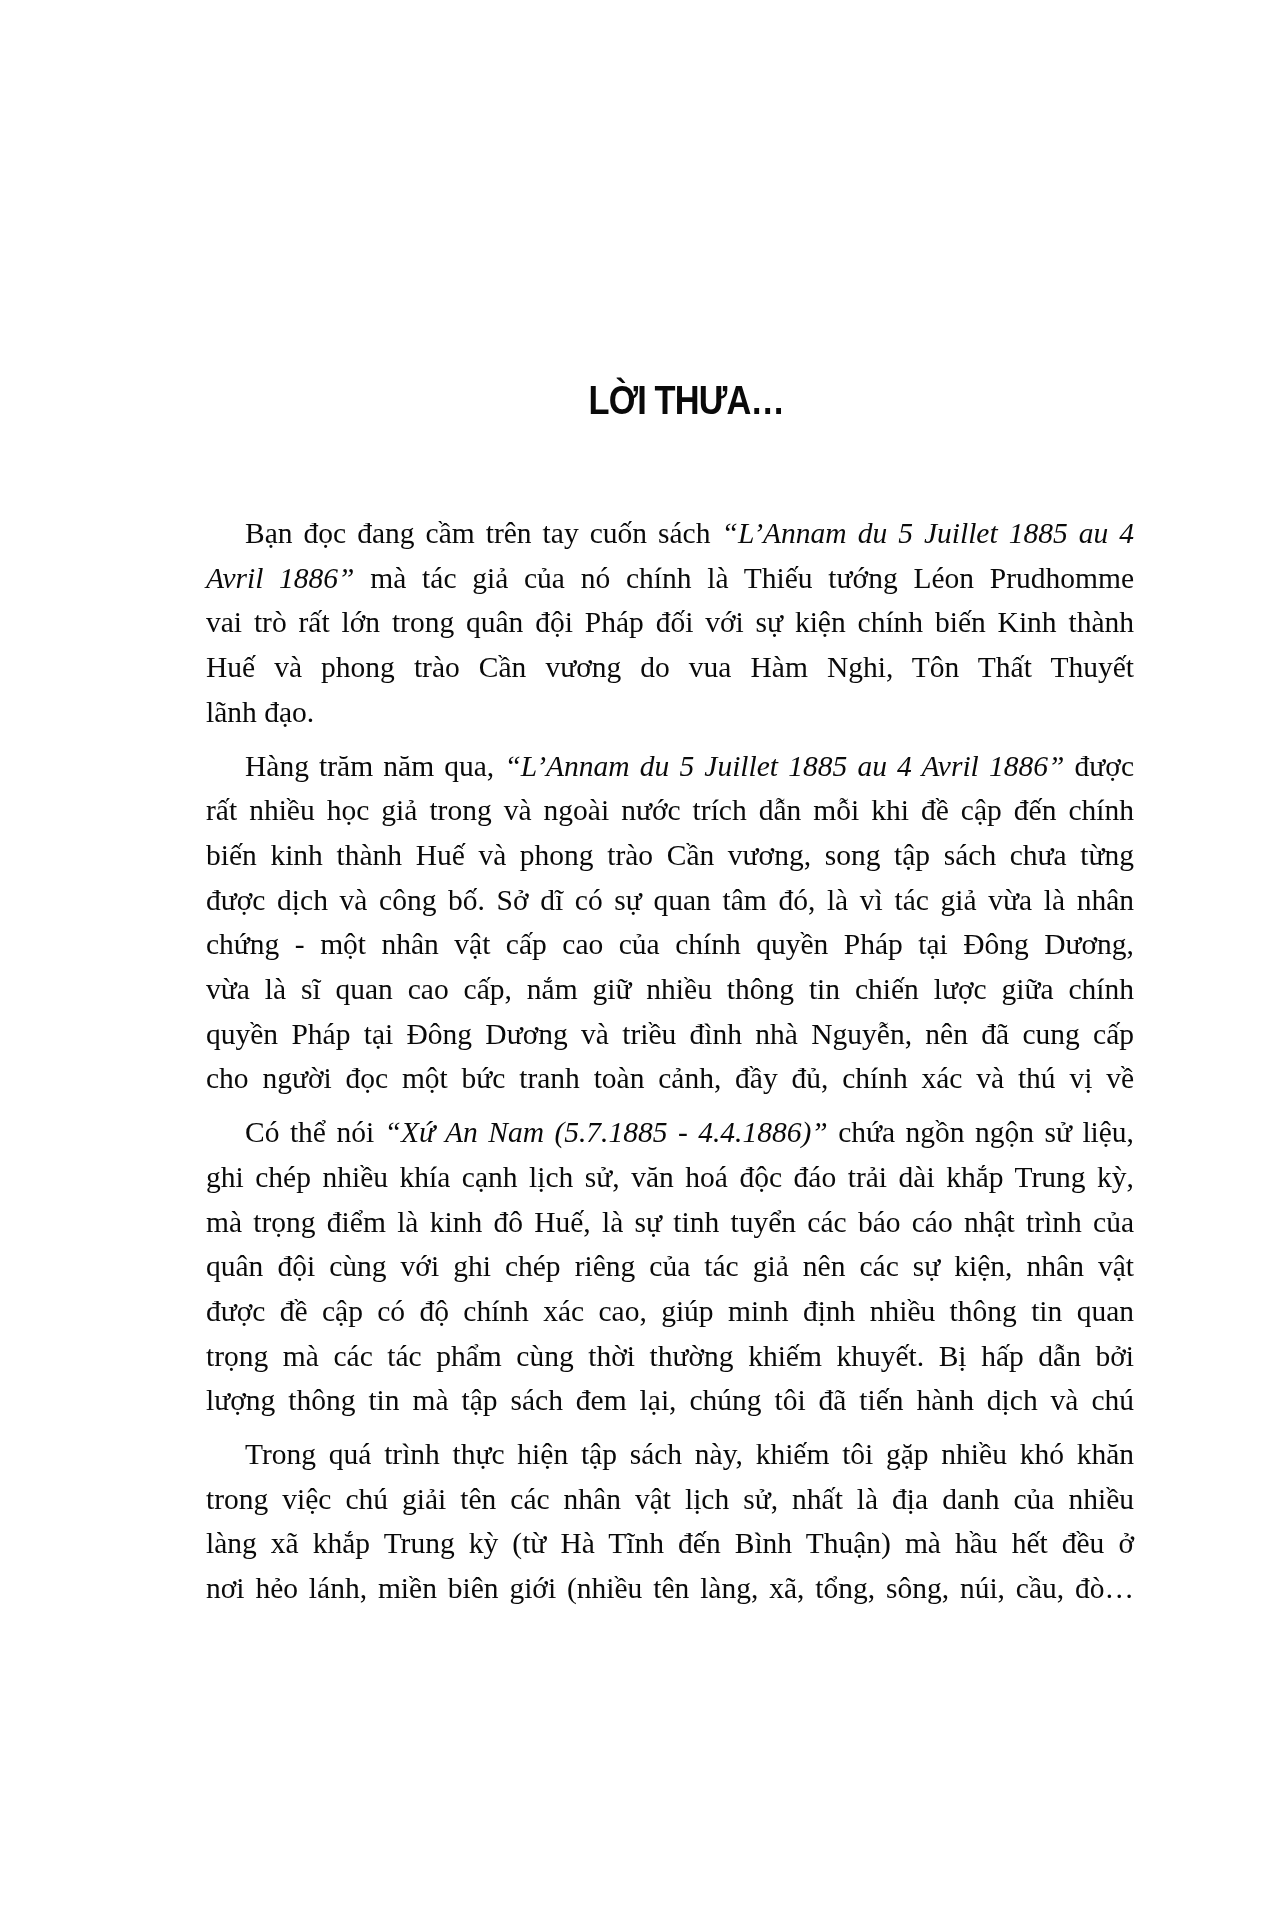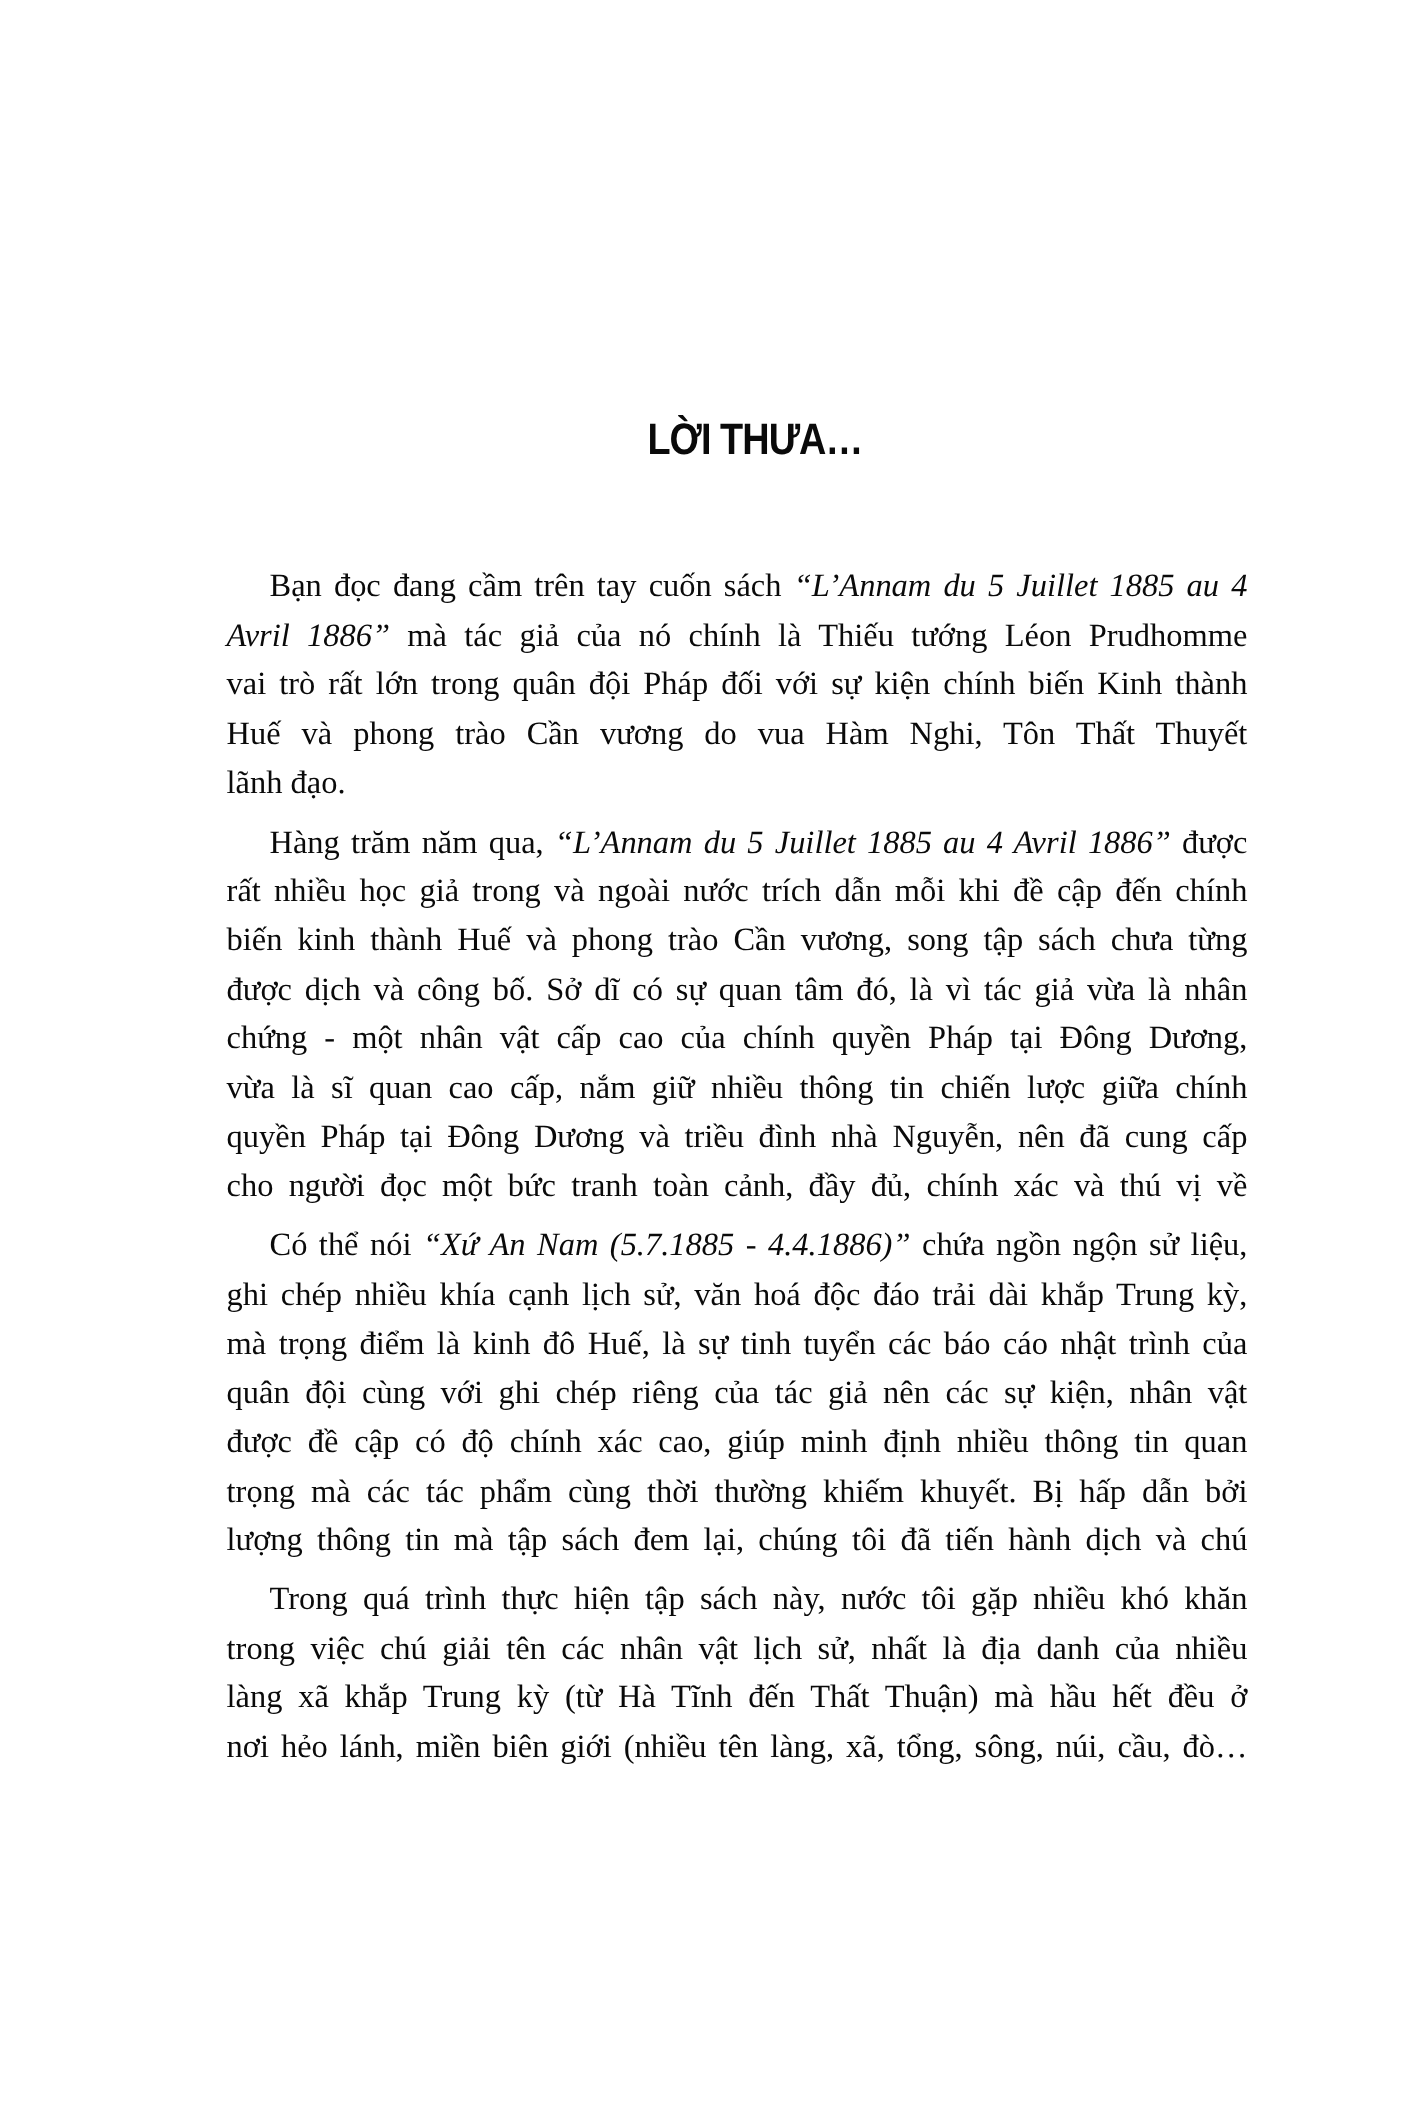--- a/index.html
+++ b/index.html
@@ -94,19 +94,19 @@
       <p class="para">
         <span class="line first">Có thể nói <em>“Xứ An Nam (5.7.1885 - 4.4.1886)”</em> chứa ngồn ngộn sử liệu,</span>
         <span class="line">ghi chép nhiều khía cạnh lịch sử, văn hoá độc đáo trải dài khắp Trung kỳ,</span>
         <span class="line">mà trọng điểm là kinh đô Huế, là sự tinh tuyển các báo cáo nhật trình của</span>
         <span class="line">quân đội cùng với ghi chép riêng của tác giả nên các sự kiện, nhân vật</span>
         <span class="line">được đề cập có độ chính xác cao, giúp minh định nhiều thông tin quan</span>
         <span class="line">trọng mà các tác phẩm cùng thời thường khiếm khuyết. Bị hấp dẫn bởi</span>
         <span class="line">lượng thông tin mà tập sách đem lại, chúng tôi đã tiến hành dịch và chú</span>
       </p>
       <p class="para">
-        <span class="line first">Trong quá trình thực hiện tập sách này, nước tôi gặp nhiều khó khăn</span>
+        <span class="line first">Trong quá trình thực hiện tập sách này, khiếm tôi gặp nhiều khó khăn</span>
         <span class="line">trong việc chú giải tên các nhân vật lịch sử, nhất là địa danh của nhiều</span>
-        <span class="line">làng xã khắp Trung kỳ (từ Hà Tĩnh đến Thất Thuận) mà hầu hết đều ở</span>
+        <span class="line">làng xã khắp Trung kỳ (từ Hà Tĩnh đến Bình Thuận) mà hầu hết đều ở</span>
         <span class="line">nơi hẻo lánh, miền biên giới (nhiều tên làng, xã, tổng, sông, núi, cầu, đò…</span>
       </p>
     </div>
 </div>
 
 </body></html>

